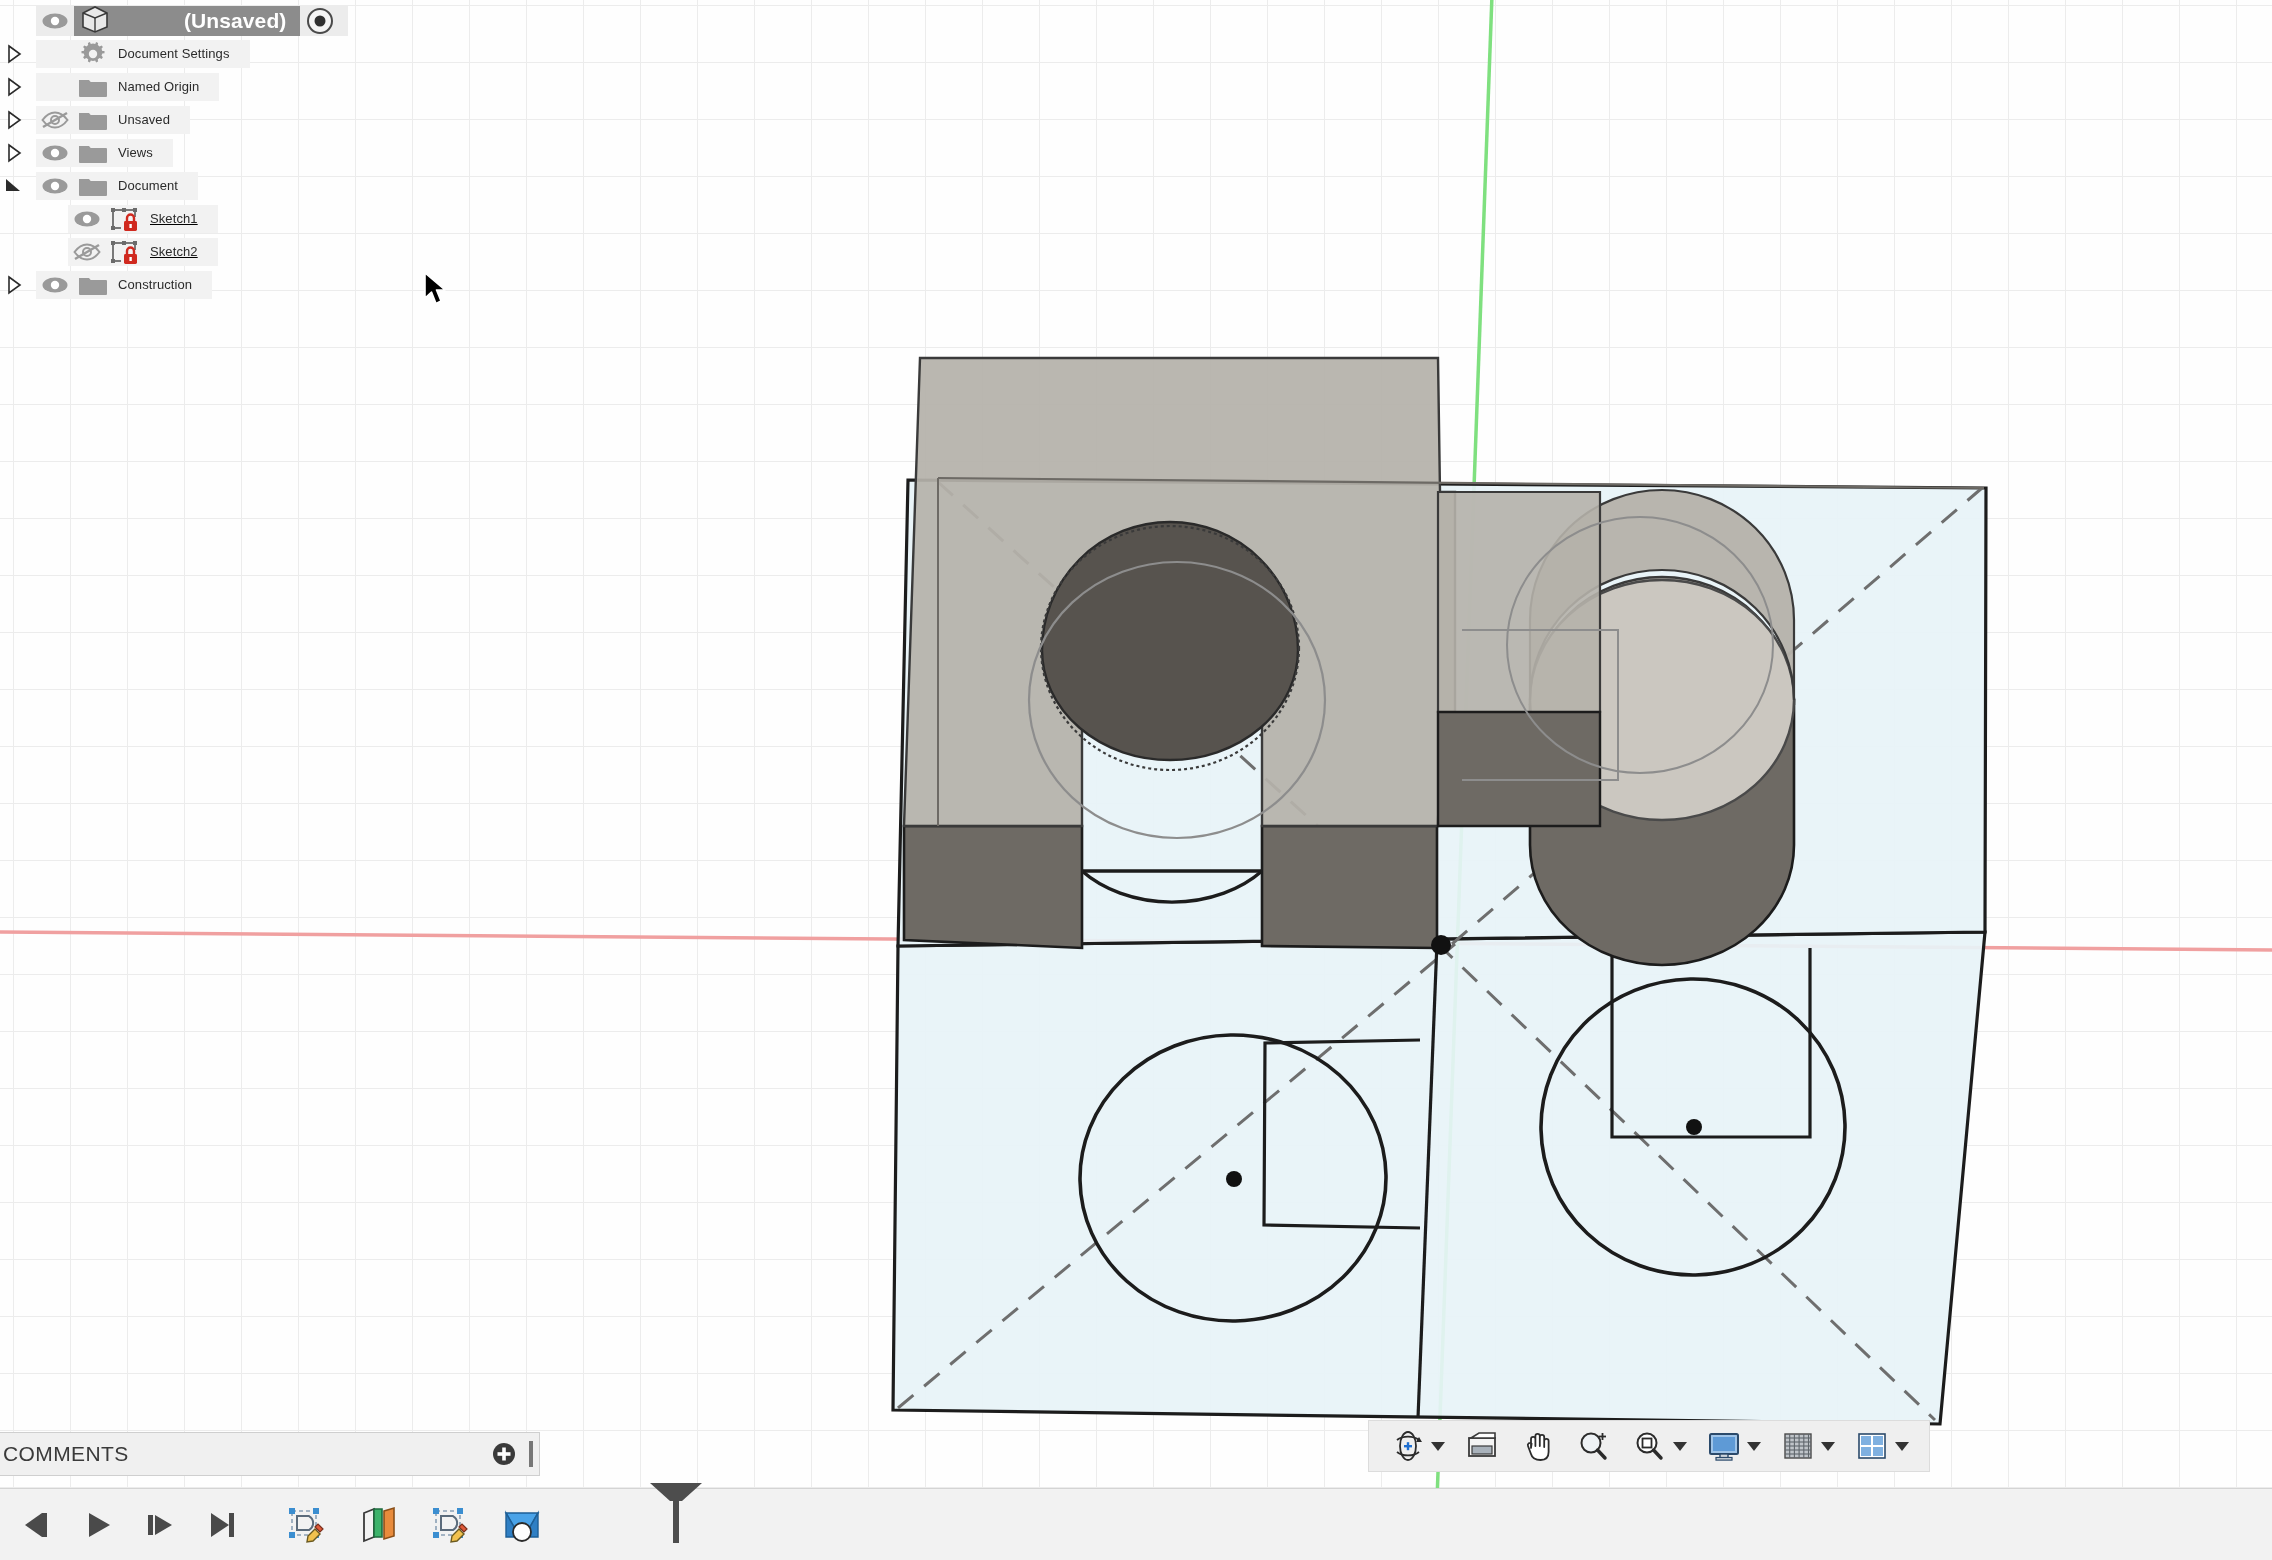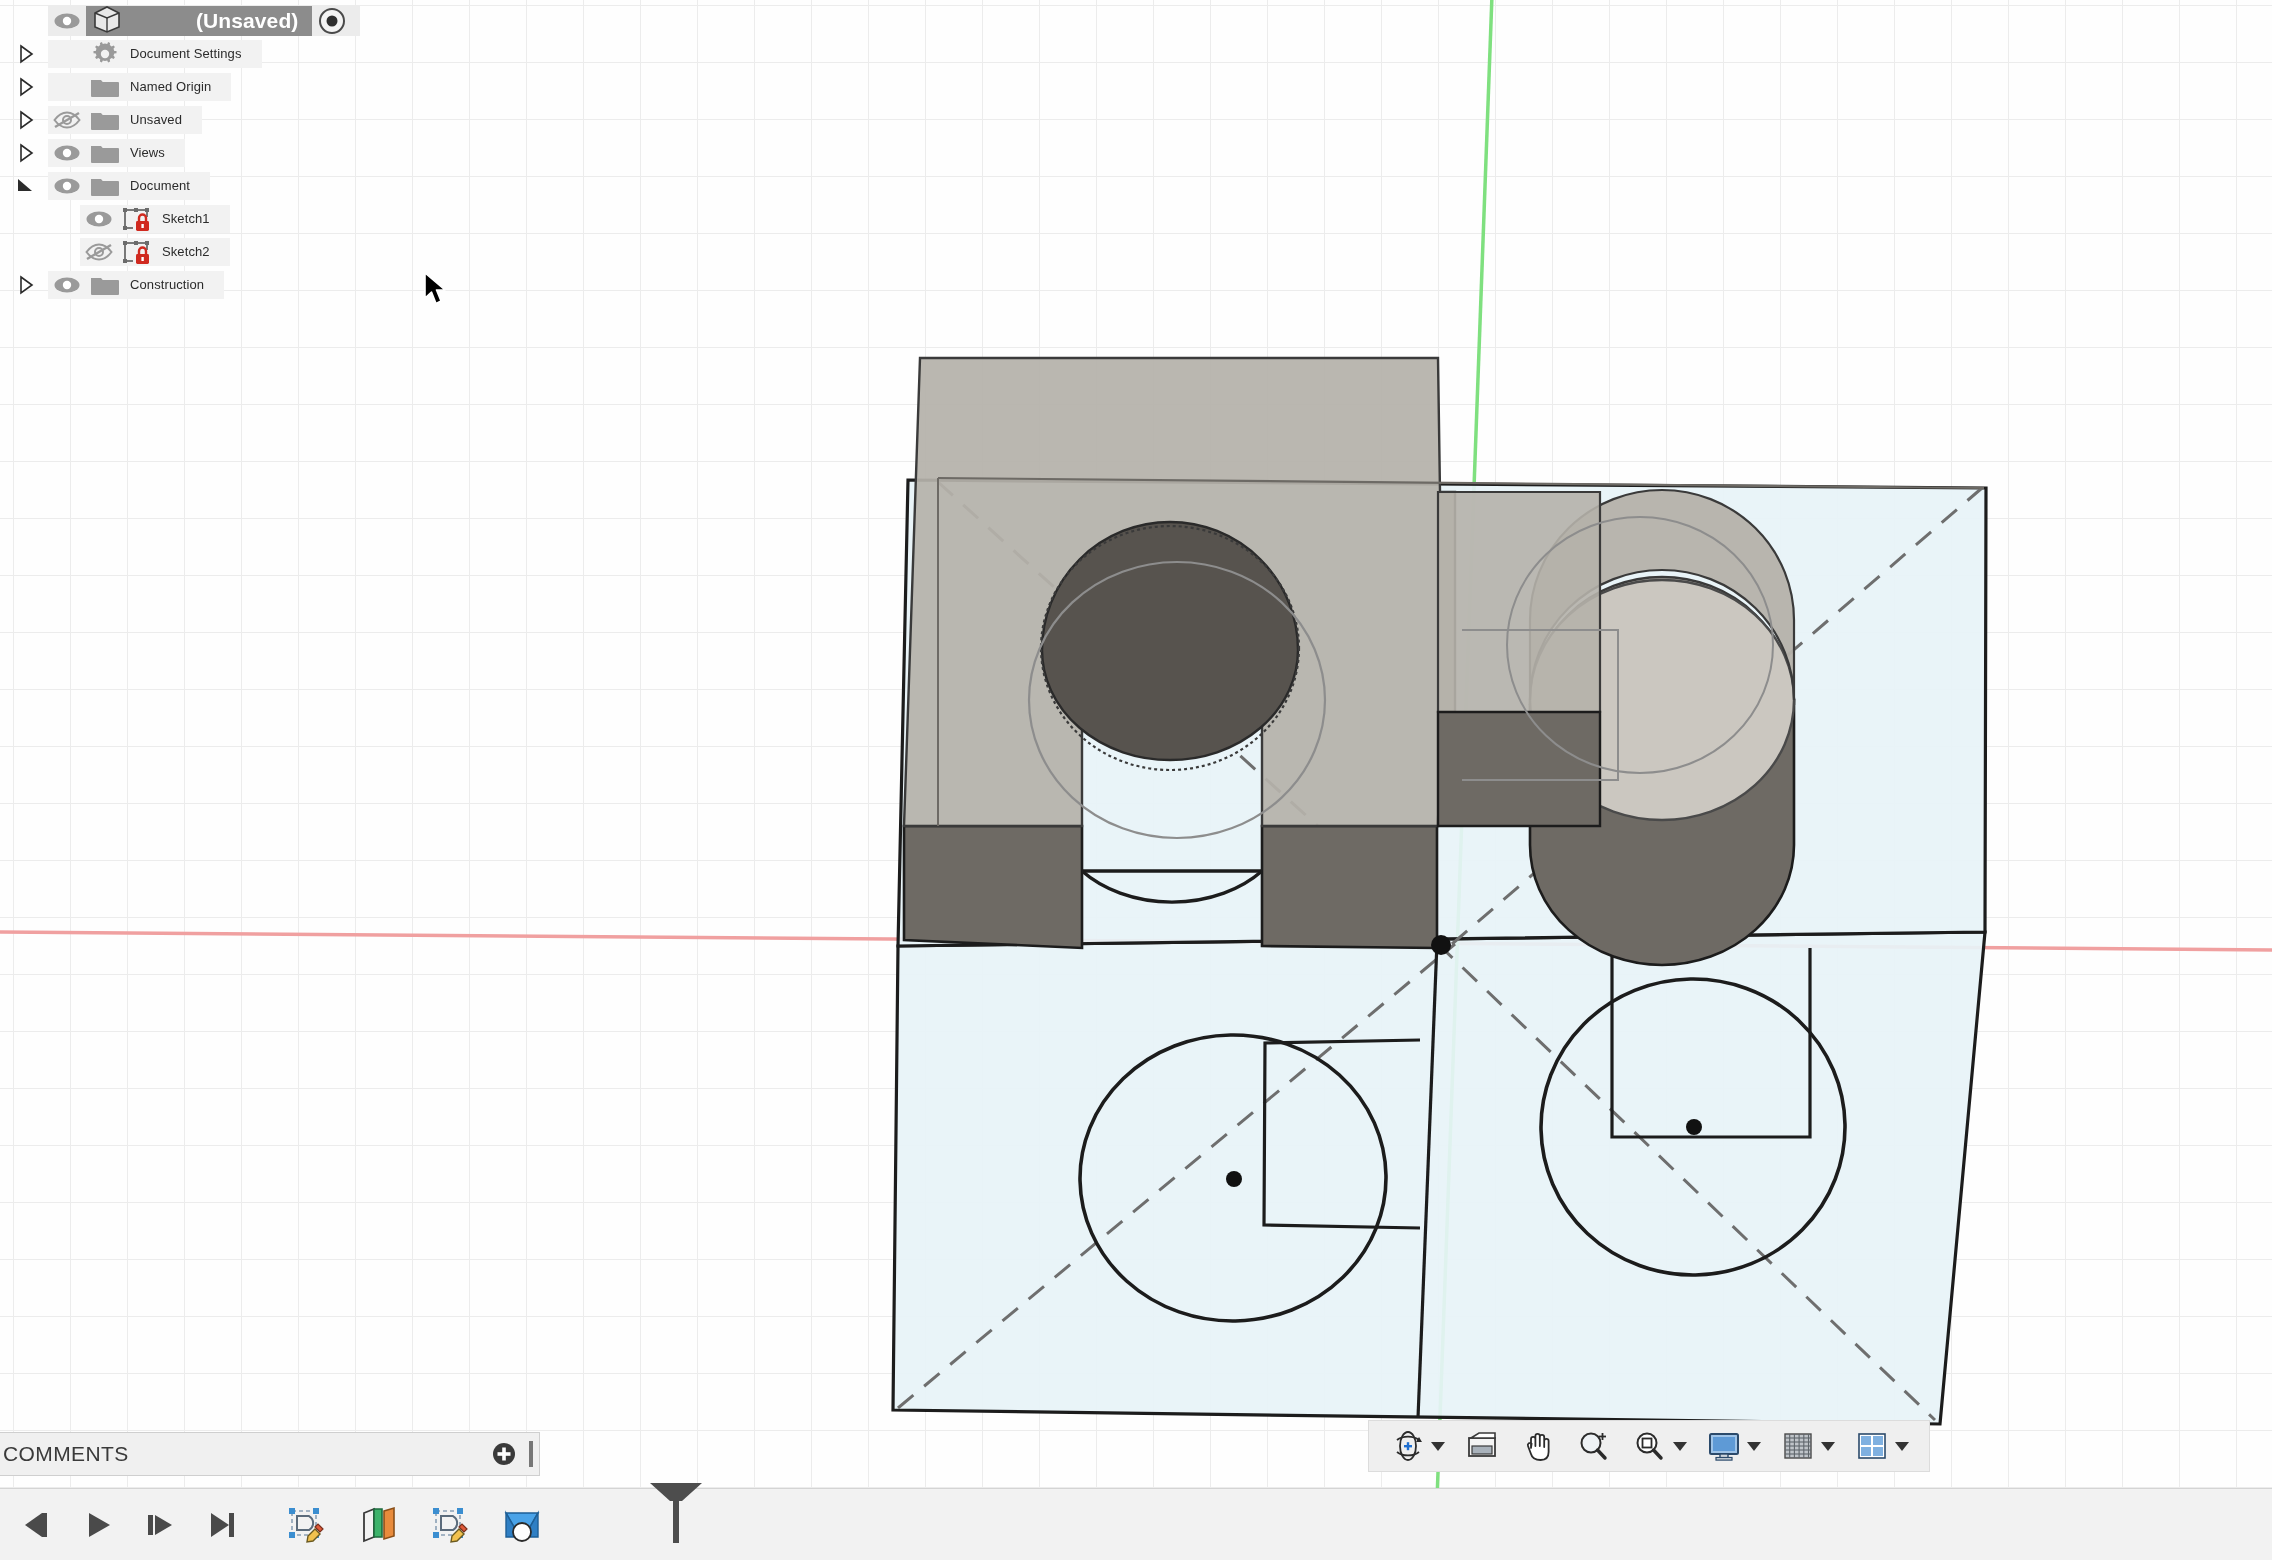--- a/index.html
+++ b/index.html
@@ -24,21 +24,21 @@
       linear-gradient(to bottom, #ececec 1px, transparent 1px),
       linear-gradient(to right, #e0e0e0 1.5px, transparent 1.5px),
       linear-gradient(to bottom, #e0e0e0 1.5px, transparent 1.5px);
     background-size: 57px 57px, 57px 57px, 285px 285px, 285px 285px;
     background-position: 13px 5px, 13px 5px, 13px 5px, 13px 5px;
   }
   #viewport-svg { position: absolute; inset: 0; }
 
   
   #browser {
-    position: absolute; left: 12px; top: 0;
+    position: absolute; left: 0; top: 0;
     width: 360px;
     padding: 4px 0 0 0;
     z-index: 40;
     user-select: none;
   }
   .tree-row {
     display: flex; align-items: center;
     height: 33px;
     position: relative;
   }
@@ -74,21 +74,21 @@
     background:#8c8c8c;
     height:30px;
     padding: 0 14px 0 6px;
     gap: 10px;
   }
   .root-chip .label { color:#ffffff; font-size:21px; font-weight:700; padding-left: 64px; }
   .activate-dot { width: 40px; flex:0 0 40px; display:flex; align-items:center; justify-content:center; }
 
   
   .ind-0 .row-body { margin-left: 8px; }
-  .ind-1 .row-body { margin-left: 40px; }
+  .ind-1 .row-body { margin-left: 40px; text-decoration: underline; }
 
   
   #comments {
     position: absolute; left: -8px; top: 1432px;
     width: 548px; height: 44px;
     background: #f0f0f0;
     border: 1px solid #cfcfcf;
     display: flex; align-items: center;
     z-index: 45;
   }

